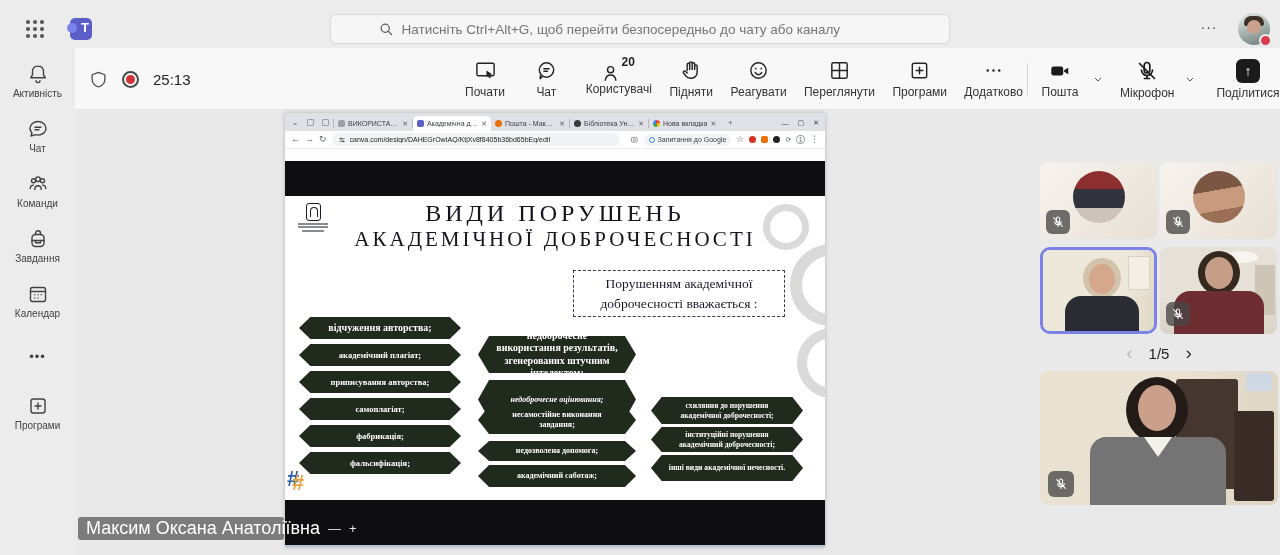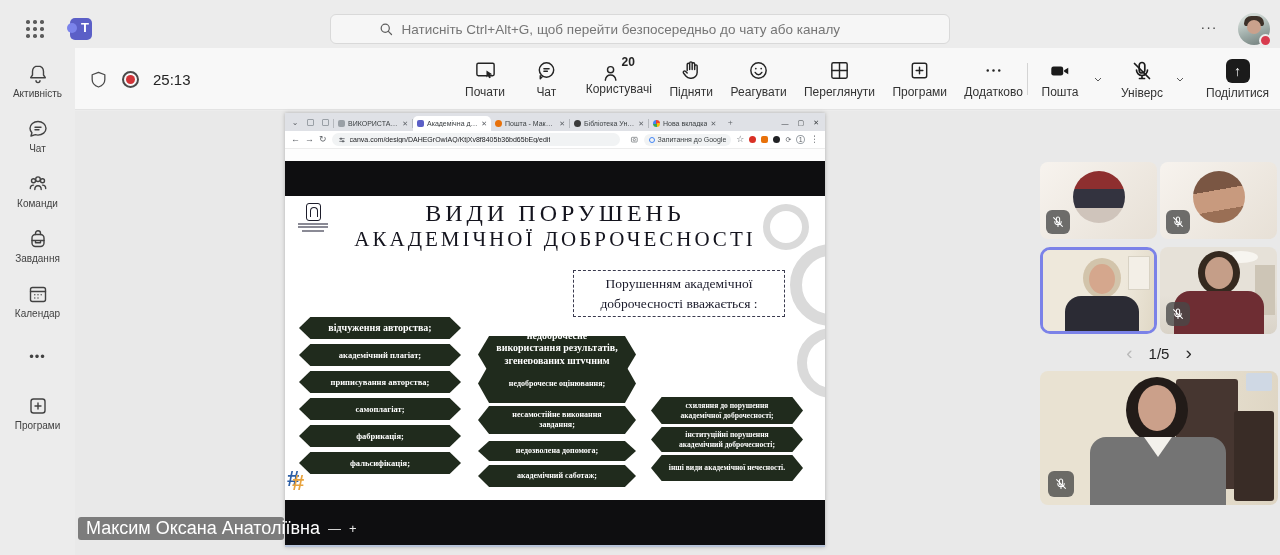--- a/index.html
+++ b/index.html
@@ -288,21 +288,21 @@
       <svg width="12" height="12" viewBox="0 0 24 24">
           <path d="M6 10l6 6 6-6"></path>
         </svg>
     </span>
     <div class="tool-btn" style="margin-left:6px;">
       <svg width="24" height="24" viewBox="0 0 24 24" style="stroke:#1b1b1b;stroke-width:1.7;">
         <path d="M12 3.5a2.8 2.8 0 0 1 2.8 2.8v4.9a2.8 2.8 0 0 1-5.6 0V6.3A2.8 2.8 0 0 1 12 3.5z"></path>
         <path d="M6.5 11a5.5 5.5 0 0 0 11 0M12 16.5v3M9.5 19.5h5"></path>
         <path d="M4.5 4.5l15 15"></path>
       </svg>
-      <span class="lbl">Універс</span>
+      <span class="lbl">Мікрофон</span>
     </div>
     <span class="chev">
       <svg width="12" height="12" viewBox="0 0 24 24">
           <path d="M6 10l6 6 6-6"></path>
         </svg>
     </span>
     <div class="tool-btn" style="margin-left:10px;">
       <div id="share-btn-icon">↑</div>
       <span class="lbl">Поділитися</span>
     </div>
@@ -405,21 +405,21 @@
       <div id="note-box">Порушенням академічної доброчесності вважається :</div>
 
       <div class="arrow" style="left:14px;  top:121px; width:162px; height:22px; font-size:10px;">відчуження авторства;</div>
       <div class="arrow" style="left:14px;  top:148px; width:162px; height:22px; font-size:8.5px;">академічний плагіат;</div>
       <div class="arrow" style="left:14px;  top:175px; width:162px; height:22px; font-size:8.5px;">приписування авторства;</div>
       <div class="arrow" style="left:14px;  top:202px; width:162px; height:22px; font-size:8.5px;">самоплагіат;</div>
       <div class="arrow" style="left:14px;  top:229px; width:162px; height:22px; font-size:8.5px;">фабрикація;</div>
       <div class="arrow" style="left:14px;  top:256px; width:162px; height:22px; font-size:8.5px;">фальсифікація;</div>
 
       <div class="arrow" style="left:193px; top:140px; width:158px; height:37px; font-size:10px;">недоброчесне використання результатів, згенерованих штучним інтелектом;</div>
-      <div class="arrow" style="left:193px; top:168px; width:158px; height:39px;">недоброчесне оцінювання;</div>
+      <div class="arrow" style="left:193px; top:184px; width:158px; height:39px;font-style:italic;">недоброчесне оцінювання;</div>
       <div class="arrow" style="left:193px; top:210px; width:158px; height:28px;">несамостійне виконання завдання;</div>
       <div class="arrow" style="left:193px; top:245px; width:158px; height:20px;">недозволена допомога;</div>
       <div class="arrow" style="left:366px; top:201px; width:152px; height:27px; font-size:7.6px;">схиляння до порушення академічної доброчесності;</div>
 
       <div class="arrow" style="left:193px; top:269px; width:158px; height:22px;">академічний саботаж;</div>
       <div class="arrow" style="left:366px; top:231px; width:152px; height:25px; font-size:7.6px;">інституційні порушення академічний доброчесності;</div>
       <div class="arrow" style="left:366px; top:259px; width:152px; height:26px; font-size:7.6px;">інші види академічної нечесності.</div>
 
       <div id="hashtag">
         <span class="h1">#</span>

